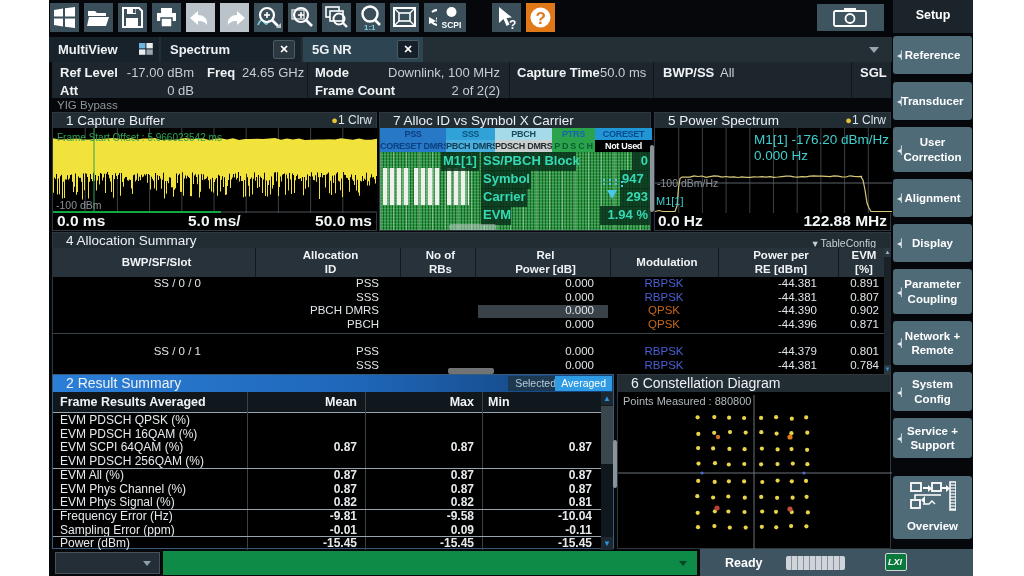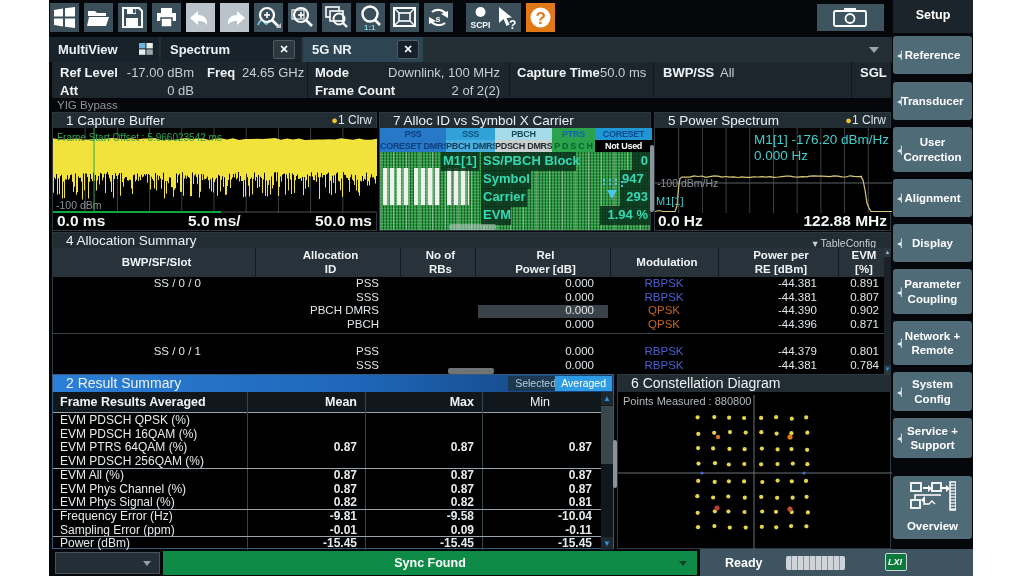--- a/index.html
+++ b/index.html
@@ -98,21 +98,21 @@
           <line x1="4" y1="23" x2="9" y2="18" stroke="#ffffff" stroke-width="1.2"></line>
           <line x1="25" y1="23" x2="20" y2="18" stroke="#ffffff" stroke-width="1.2"></line>
         </svg></div>
       <div class="tbtn" style="left:375px"><svg width="29" height="29" viewBox="0 0 29 29" style="">
           <path d="M8,9 a9,8 0 0 1 14,2" fill="none" stroke="#ffffff" stroke-width="2.2"></path>
           <polygon points="24,8 24,15 17,11" fill="#ffffff"></polygon>
           <path d="M21,20 a9,8 0 0 1 -14,-2" fill="none" stroke="#ffffff" stroke-width="2.2"></path>
           <polygon points="5,21 5,14 12,18" fill="#ffffff"></polygon>
           <text x="11.5" y="18.5" font-size="9" font-weight="bold" fill="#ffffff" font-family="Liberation Sans">s</text>
         </svg></div>
-      <div class="tbtn" style="left:417px"><svg width="29" height="29" viewBox="0 0 29 29" style="">
+      <div class="tbtn" style="left:388px"><svg width="29" height="29" viewBox="0 0 29 29" style="">
           <circle cx="14.5" cy="9" r="5" fill="#ffffff"></circle>
           <text x="4.5" y="25" font-size="8.5" font-weight="bold" fill="#ffffff" font-family="Liberation Sans">SCPI</text>
         </svg></div>
       <div class="tbtn" style="left:443px"><svg width="29" height="29" viewBox="0 0 29 29" style="">
           <polygon points="7,4 7,20 11.5,16 14.5,23 17.5,21.5 14.5,15 20,14.5" fill="#ffffff"></polygon>
           <text x="17" y="26" font-size="12" font-weight="bold" fill="#ffffff" font-family="Liberation Sans">?</text>
         </svg></div>
       <div class="tbtn hlp" style="left:477px"><svg width="29" height="29" viewBox="0 0 29 29" style="">
           <circle cx="14.5" cy="14.5" r="10" fill="#ffffff"></circle>
           <text x="9.5" y="21" font-size="17" font-weight="bold" fill="#e07818" font-family="Liberation Sans">?</text>
@@ -339,37 +339,37 @@
 <div style="position:absolute;left:399px;top:368px;width:46px;height:6px;background:rgba(205,210,214,0.55);border-radius:2px"></div>
 
 <div class="panel" style="left:3px;top:374px;width:562px;height:175px;border:1px solid #3a5a7a">
  <div class="ptitle" style="height:25px;line-height:17px;background:linear-gradient(90deg,#2b7fd8 0%,#1f66b8 55%,#123e74 100%);font-size:14px">2 Result Summary</div>
  <div style="position:absolute;right:50px;top:1px;height:15px;background:#1d3952;color:#b8cdd8;font-size:10.5px;line-height:15px;padding:0 7px">Selected</div>
  <div style="position:absolute;right:1px;top:1px;height:15px;background:#2e9be4;color:#fff;font-size:10.5px;line-height:15px;padding:0 6px">Averaged</div>
  <div style="position:absolute;left:0;top:17px;width:550px;height:21px;background:#10181d;border-bottom:1px solid #9aa4ac">
   <span style="position:absolute;left:7px;top:3px;font-size:12.5px;font-weight:bold;color:#f0f4f6">Frame Results Averaged</span>
   <span style="position:absolute;left:200px;top:3px;width:104px;text-align:right;font-size:12.5px;font-weight:bold;color:#f0f4f6">Mean</span>
   <span style="position:absolute;left:318px;top:3px;width:103px;text-align:right;font-size:12.5px;font-weight:bold;color:#f0f4f6">Max</span>
-  <span style="position:absolute;left:435px;top:3px;width:104px;text-align:center;font-size:12.5px;font-weight:normal;color:#f0f4f6">Min</span>
+  <span style="position:absolute;left:435px;top:3px;width:104px;text-align:left;font-size:12.5px;font-weight:bold;color:#f0f4f6">Min</span>
  </div>
  <div style="position:absolute;left:0;top:17px;width:550px;height:158px">
         <div class="rr" style="top:21.0px">
           <span class="rn">EVM PDSCH QPSK (%)</span>
           <span class="rv" style="left:200px;width:104px"></span>
           <span class="rv" style="left:318px;width:103px"></span>
           <span class="rv" style="left:435px;width:104px"></span>
         </div>
         <div class="rr" style="top:34.7px">
           <span class="rn">EVM PDSCH 16QAM (%)</span>
           <span class="rv" style="left:200px;width:104px"></span>
           <span class="rv" style="left:318px;width:103px"></span>
           <span class="rv" style="left:435px;width:104px"></span>
         </div>
         <div class="rr" style="top:48.400000000000006px">
-          <span class="rn">EVM PTRS 64QAM (%)</span>
+          <span class="rn">EVM SCPI 64QAM (%)</span>
           <span class="rv" style="left:200px;width:104px">0.87</span>
           <span class="rv" style="left:318px;width:103px">0.87</span>
           <span class="rv" style="left:435px;width:104px">0.87</span>
         </div>
         <div class="rr" style="top:62.10000000000001px">
           <span class="rn">EVM PDSCH 256QAM (%)</span>
           <span class="rv" style="left:200px;width:104px"></span>
           <span class="rv" style="left:318px;width:103px"></span>
           <span class="rv" style="left:435px;width:104px"></span>
         </div>
@@ -566,21 +566,20 @@
           </svg></div>
         <div class="sbl" style="margin-top:1px">Overview</div>
       </div>
     </div>
 
 <div style="position:absolute;left:651px;top:549px;width:273px;height:27px;background:#3e5460"></div>
 <div style="position:absolute;left:6px;top:552px;width:105px;height:22px;background:#232e36;border:1px solid #47525c">
  <div style="position:absolute;right:8px;top:8px;width:0;height:0;border-left:4px solid transparent;border-right:4px solid transparent;border-top:5px solid #8fa0aa"></div>
 </div>
 <div style="position:absolute;left:114px;top:551px;width:534px;height:24px;background:#0d8b47">
- <div style="position:absolute;left:0;width:100%;text-align:center;top:5px;color:#fff;font-size:12.5px;font-weight:bold">Sync Found</div>
  <div style="position:absolute;right:10px;top:10px;width:0;height:0;border-left:4px solid transparent;border-right:4px solid transparent;border-top:5px solid #064426"></div>
 </div>
 <div style="position:absolute;left:676px;top:556px;color:#fff;font-size:12.5px;font-weight:bold">Ready</div>
 <div style="position:absolute;left:737px;top:556px;width:59px;height:14px;background:repeating-linear-gradient(90deg,#cfd4da 0 5px,#8a9298 5px 6px);border-radius:2px"></div>
 <div style="position:absolute;left:836px;top:553px;width:22px;height:18px;background:#0a7a3c;border-radius:2px;border:1px solid #cfd4da">
  <span style="position:absolute;left:2px;top:3px;font-size:9px;font-weight:bold;font-style:italic;color:#fff">LXI</span>
 </div>
 
 </div>
 </body></html>

